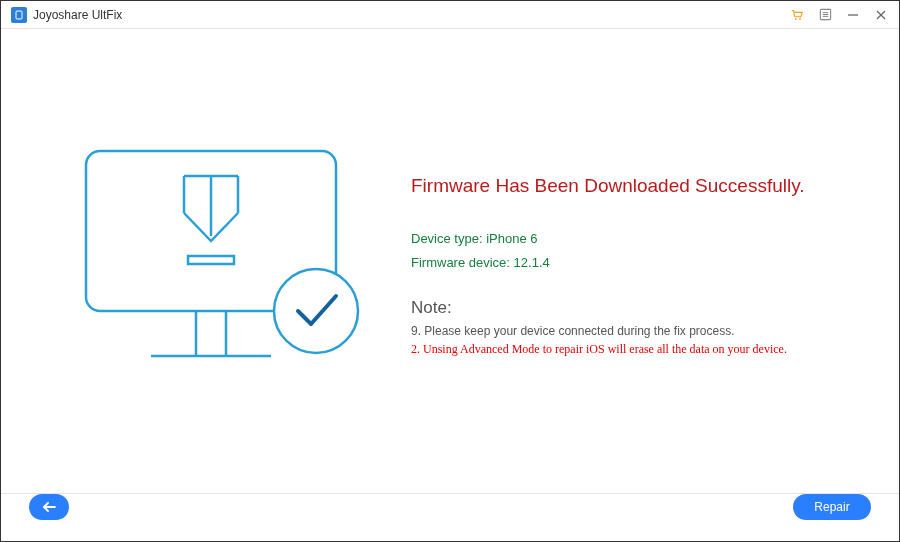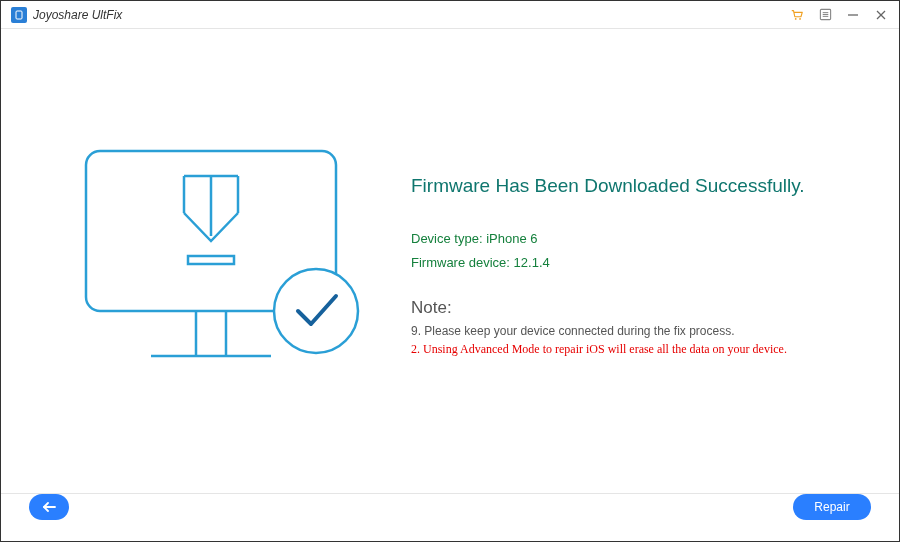--- a/index.html
+++ b/index.html
@@ -29,21 +29,20 @@
       height: 16px;
       background: #2a7fd6;
       border-radius: 2px;
       display: flex;
       align-items: center;
       justify-content: center;
     }
     .app-title {
       font-size: 12px;
       color: #333;
-      font-style: italic;
     }
     .titlebar-right {
       display: flex;
       align-items: center;
       gap: 12px;
     }
     .titlebar-icon {
       width: 16px;
       height: 16px;
       display: flex;
@@ -65,21 +64,21 @@
       justify-content: center;
       position: relative;
     }
     .content {
       flex: 1;
       padding-left: 30px;
       padding-top: 10px;
     }
     .heading {
       font-size: 19px;
-      color: #0f766e;
+      color: #b91c1c;
       font-weight: 400;
       margin-bottom: 30px;
     }
     .device-info {
       font-size: 13px;
       color: #15803d;
       line-height: 1.8;
       margin-bottom: 24px;
     }
     .note-label {

